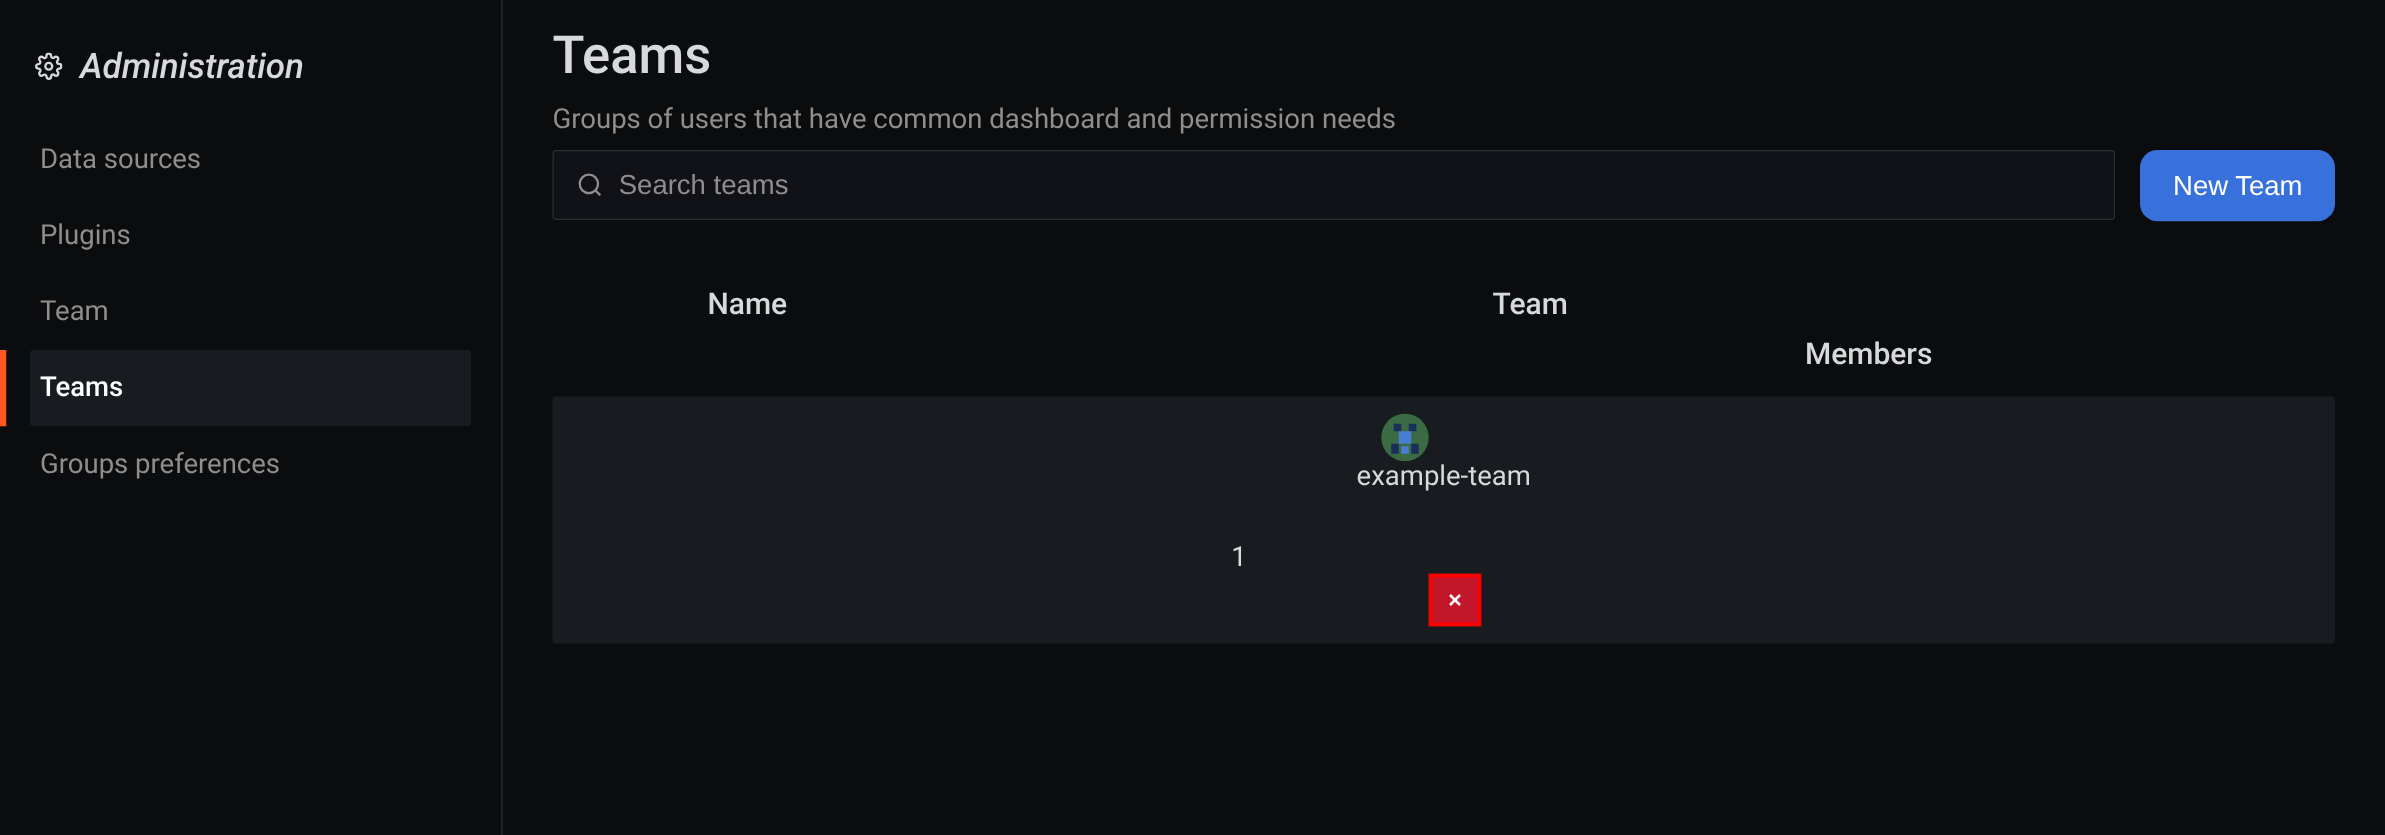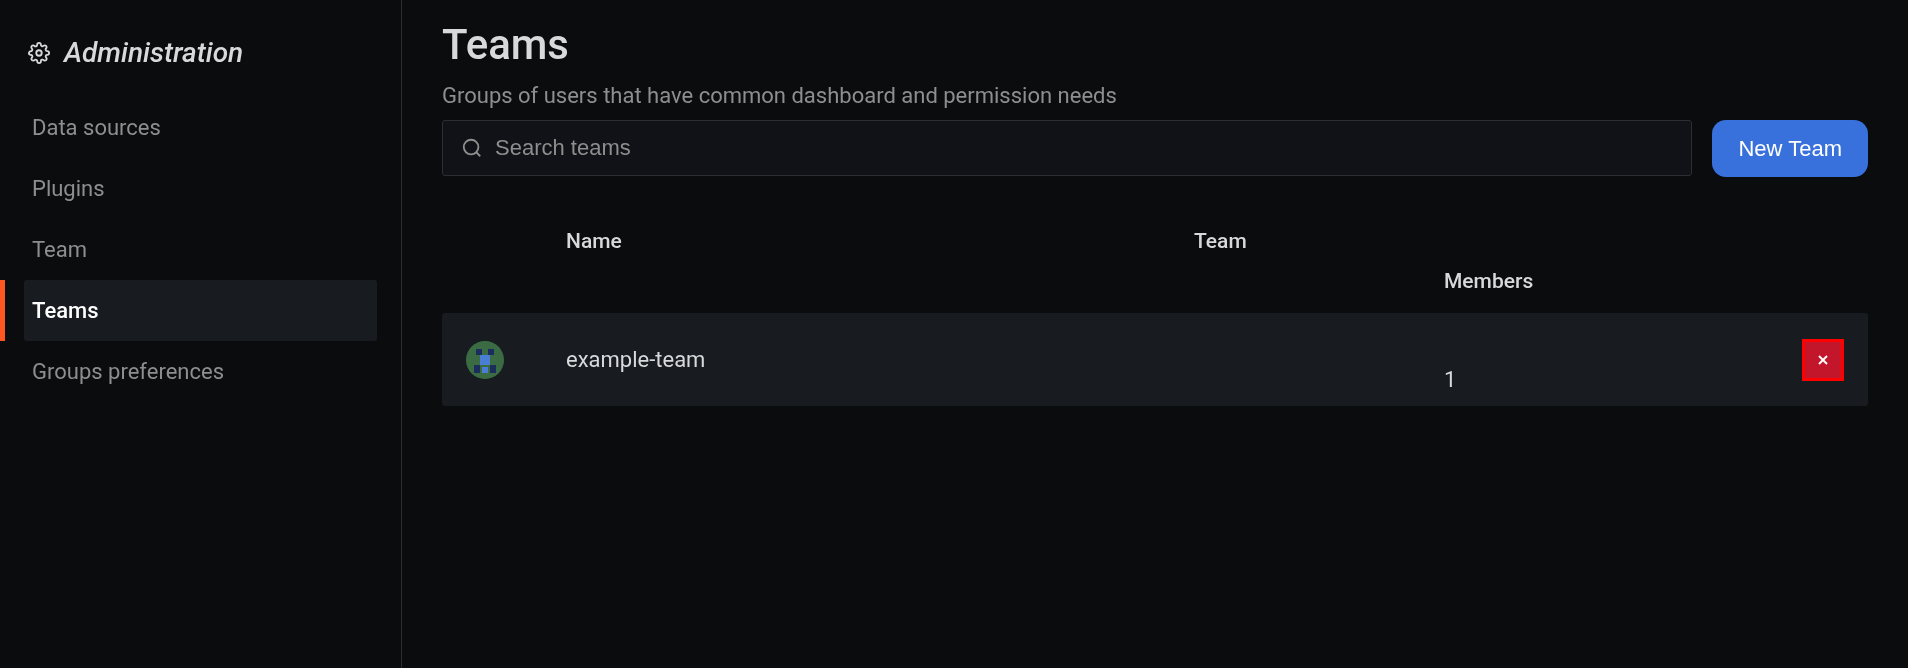--- a/index.html
+++ b/index.html
@@ -125,30 +125,31 @@
       font-size: 22px;
       font-weight: 500;
       cursor: pointer;
     }
     .table {
       width: 100%;
     }
     .table-header {
       display: flex;
       padding: 20px 24px;
-      font-size: 21px;
+      font-size: 24px;
       font-weight: 500;
       color: #d8d9da;
     }
     .table-row {
       display: flex;
       align-items: center;
       padding: 14px 24px;
       background: #181b1f;
       border-radius: 3px;
+      flex-direction: column;
     }
     .col-avatar {
       width: 100px;
       display: flex;
       align-items: center;
     }
     .col-name {
       flex: 1;
     }
     .col-email {

